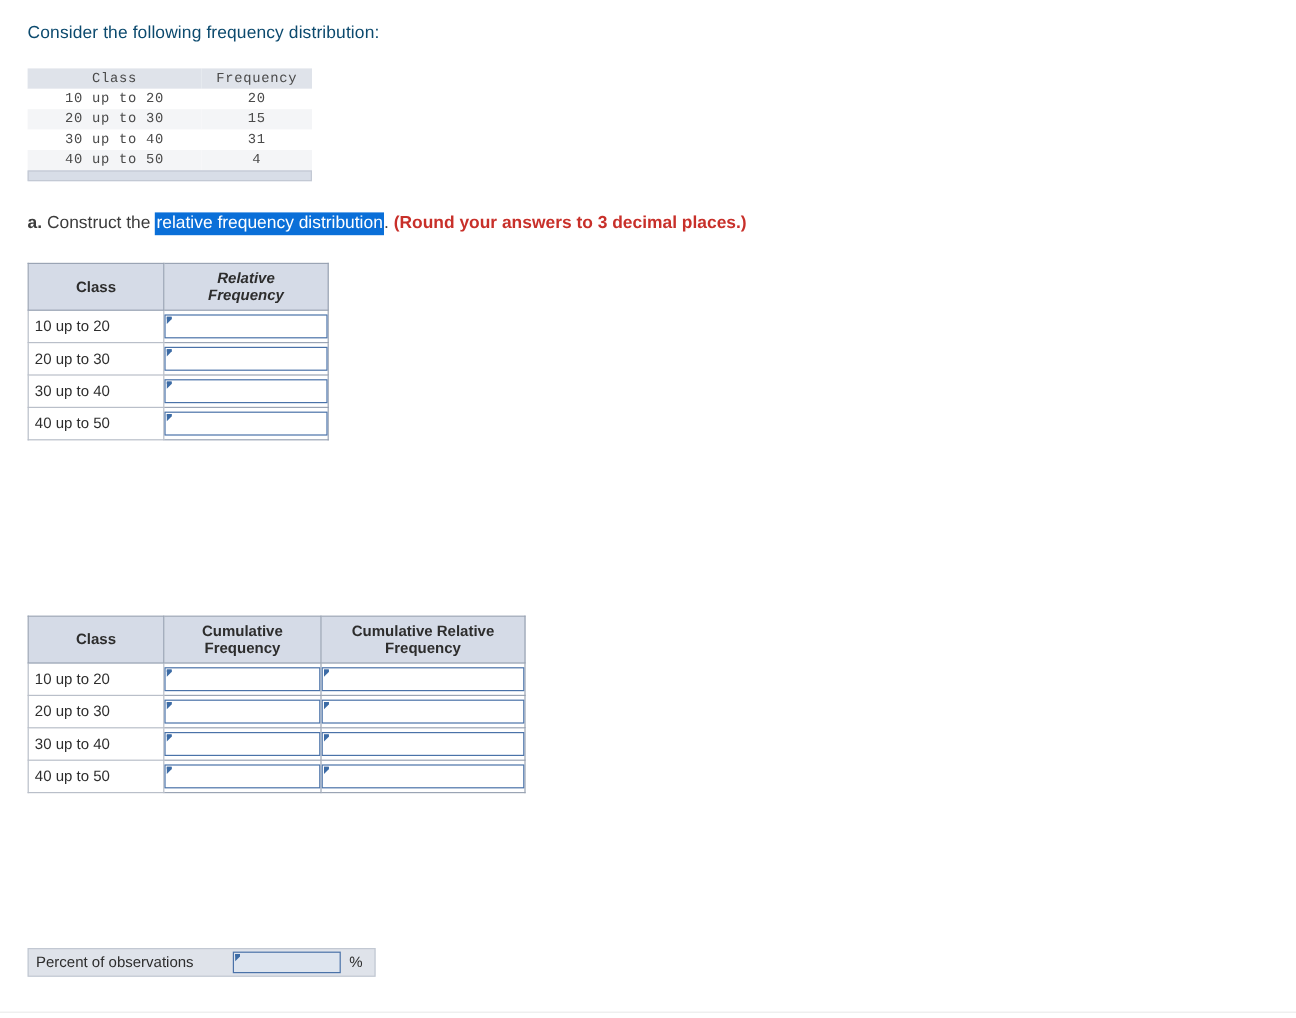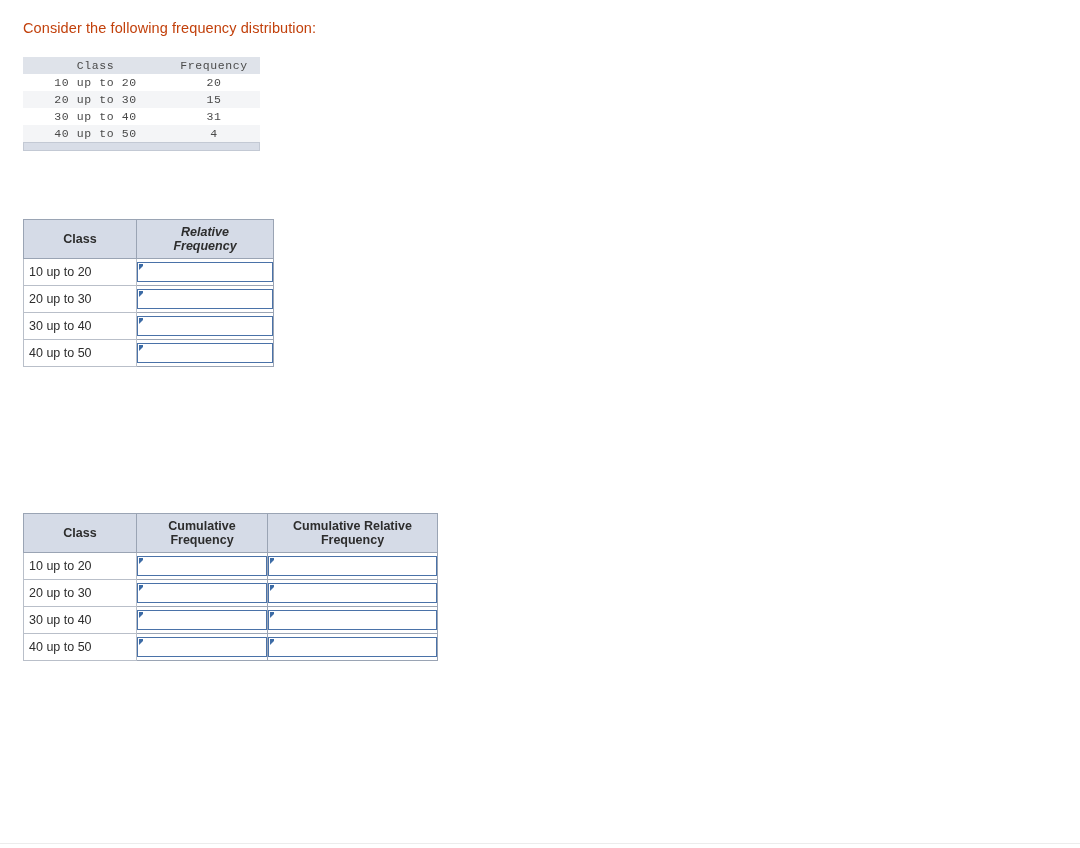--- a/index.html
+++ b/index.html
@@ -23,21 +23,21 @@
     box-sizing: border-box;
     padding: 0;
   }
 
   
   .intro {
     position: absolute;
     left: 23px;
     top: 20px;
     font-size: 14.5px;
-    color: #c2410c;
+    color: #0c4a6e;
     letter-spacing: 0.1px;
     white-space: nowrap;
   }
 
   
   .data-table-wrap {
     position: absolute;
     left: 23px;
     top: 57px;
     width: 237px;
@@ -253,20 +253,26 @@
         <tr>
           <td>40 up to 50</td>
           <td>4</td>
         </tr>
       </tbody>
     </table>
   </div>
 
   <div class="hscroll-track"></div>
 
+  <div class="qline q-a">
+    <span class="qlabel">a.</span>
+    <span>Construct the</span>
+    <span class="sel-highlight">relative frequency distribution</span><span>.</span>
+    <span class="red">(Round your answers to 3 decimal places.)</span>
+  </div>
 
   <table class="ans-table" id="ansTableA">
     <thead>
       <tr>
         <th class="th-class">Class</th>
         <th class="th-rel">
           <span>Relative</span><br>
           <span>Frequency</span>
         </th>
       </tr>
@@ -348,16 +354,21 @@
           <div class="inputbox"></div>
         </td>
         <td class="cell-input ci-crf">
           <div class="inputbox"></div>
         </td>
       </tr>
     </tbody>
   </table>
 
 
+  <div class="pct-strip">
+    <span class="pct-label">Percent of observations</span>
+    <span class="pct-input"></span>
+    <span class="pct-suffix">%</span>
+  </div>
 
   <div class="bottom-rule"></div>
 
 </div>
 
 </body></html>

